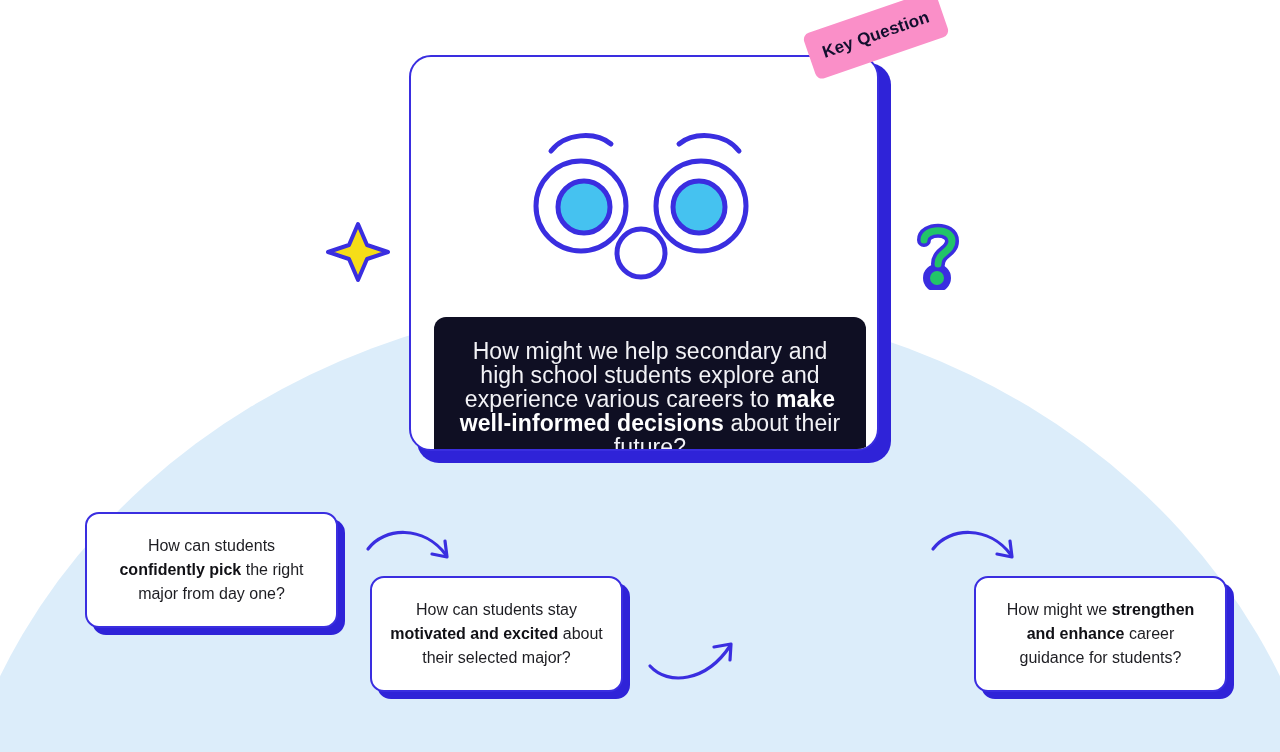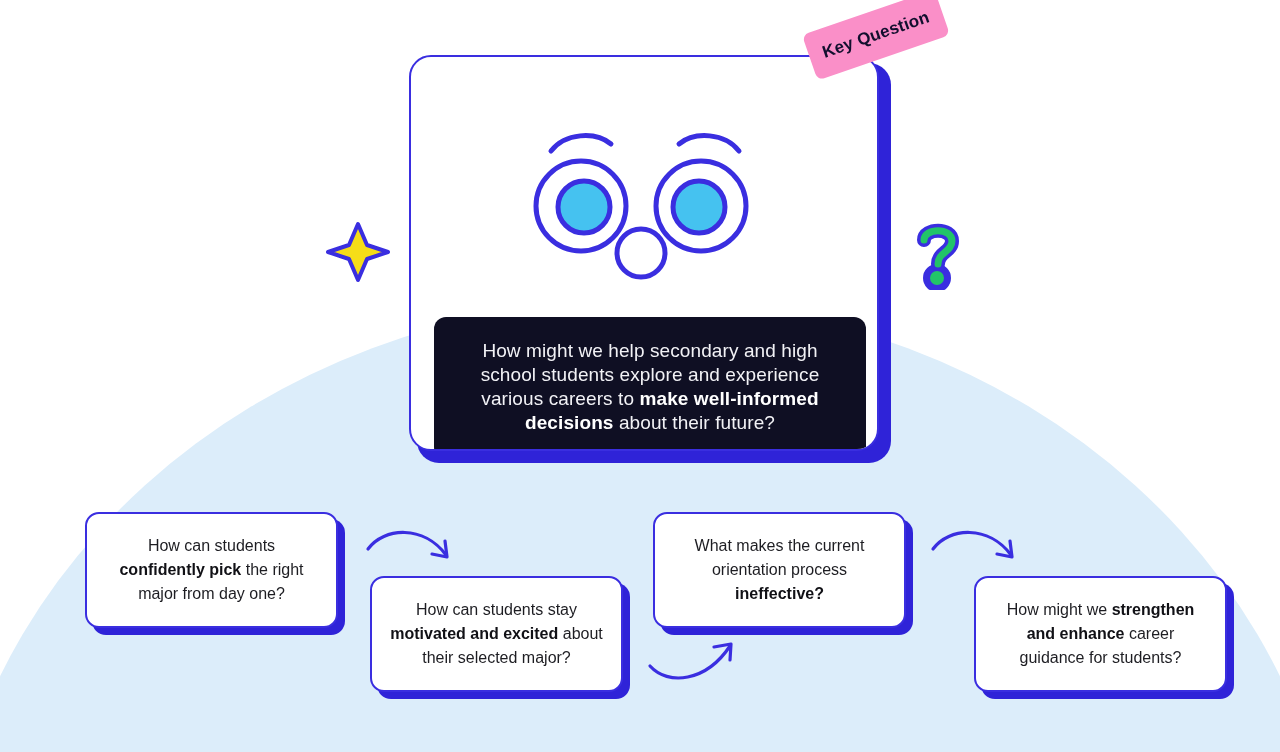--- a/index.html
+++ b/index.html
@@ -83,21 +83,21 @@
   .hero-quote {
     position: absolute;
     left: 23px;
     top: 260px;
     width: 432px;
     background: #0f0f23;
     border-radius: 12px;
     padding: 22px 24px 24px 24px;
     box-sizing: border-box;
     color: #f2f2f6;
-    font-size: 19px;
+    font-size: 23px;
     line-height: 24px;
     text-align: center;
     letter-spacing: 0.1px;
   }
   .hero-quote b { font-weight: 700; color: #ffffff; }
 
   
   .sticker {
     position: absolute;
     left: 806px;
@@ -227,26 +227,20 @@
     </div>
   </div>
 
   <div class="qcard-wrap qc-2">
     <div class="qcard-shadow"></div>
     <div class="qcard">
       <div><span>How can students stay </span><b>motivated and excited</b><span> about their selected major?</span></div>
     </div>
   </div>
 
-  <div class="qcard-wrap qc-3">
-    <div class="qcard-shadow"></div>
-    <div class="qcard">
-      <div><span>What makes the current orientation process </span><b>ineffective?</b><span></span></div>
-    </div>
-  </div>
 
   <div class="qcard-wrap qc-4">
     <div class="qcard-shadow"></div>
     <div class="qcard">
       <div><span>How might we </span><b>strengthen and enhance</b><span> career guidance for students?</span></div>
     </div>
   </div>
 
   <div class="arrow ar-1">
     <svg width="104" height="52" viewBox="0 0 104 52" aria-hidden="true">

